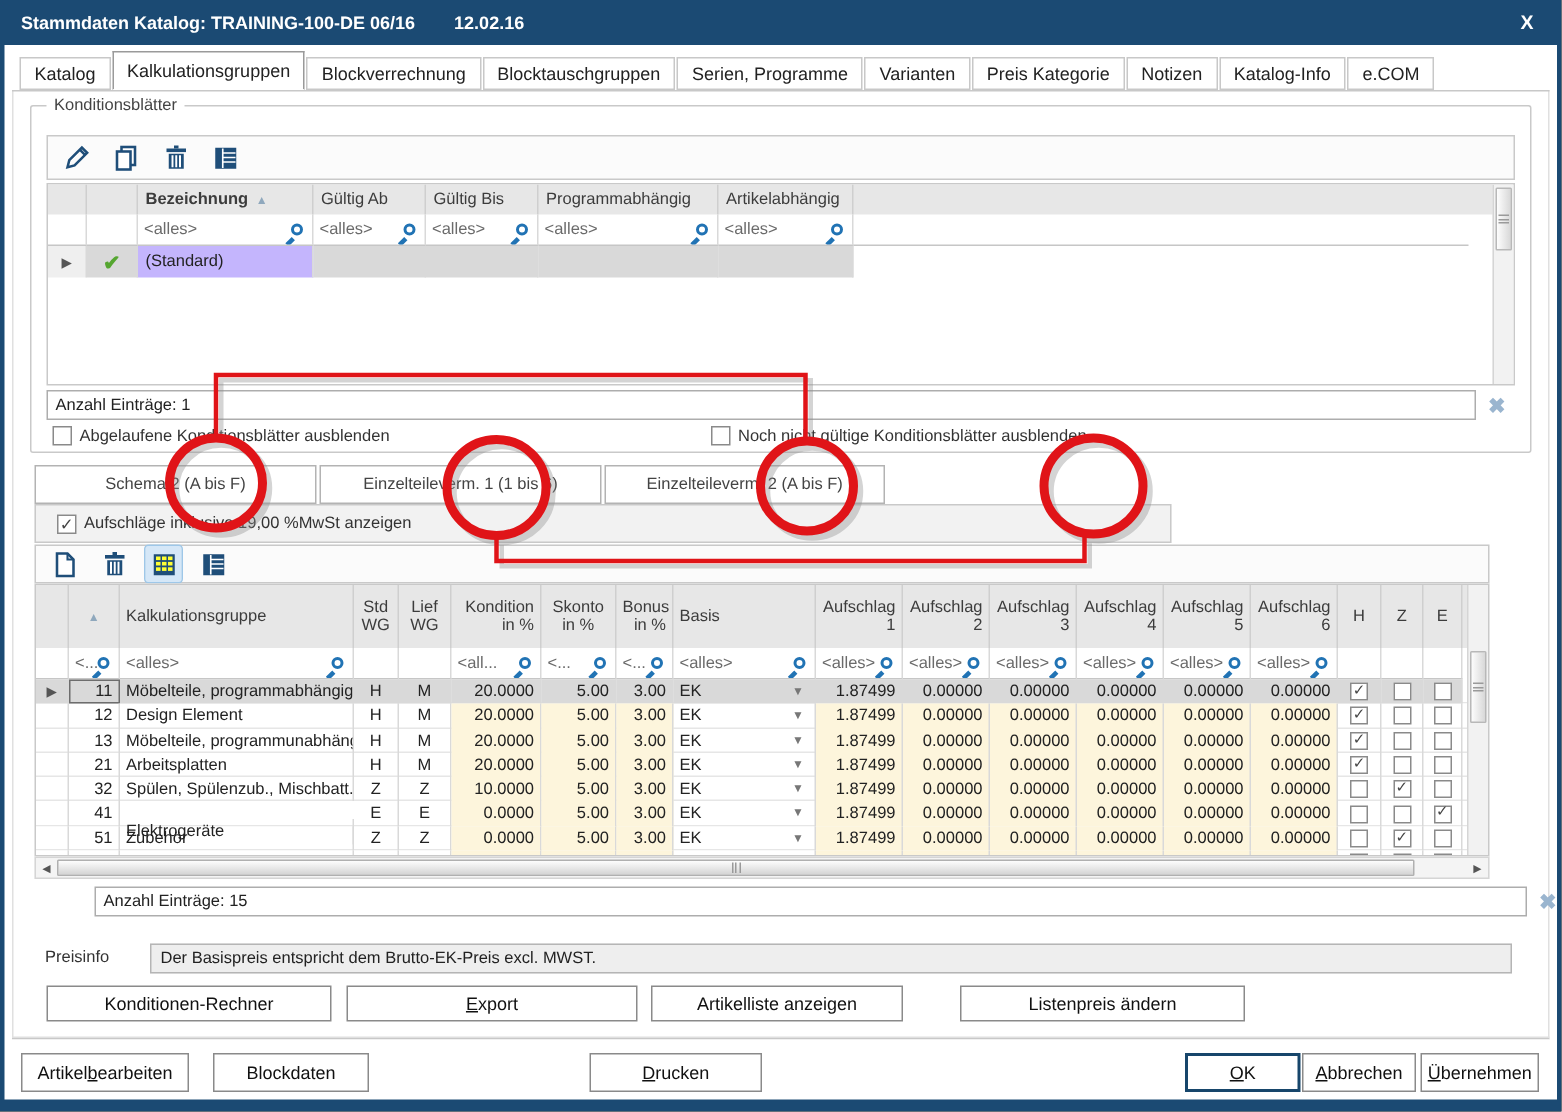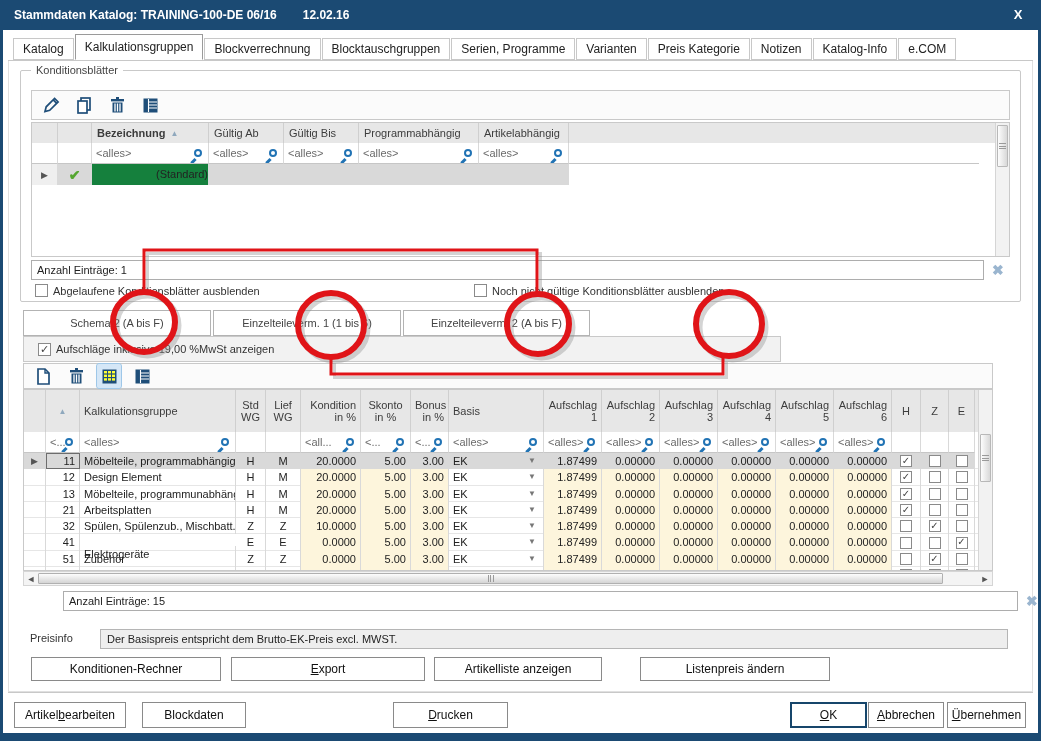--- a/index.html
+++ b/index.html
@@ -197,21 +197,21 @@
             </div>
             <div class="gc" style="width: 410px; height: 21px; border-right: none;"></div>
           </div>
           <div class="gr" style="height: 21px;">
             <div class="gc ctr" style="width: 26px; height: 21px; background: rgb(239, 239, 239); display: flex; align-items: center; justify-content: center;">
               <span class="marker">▶</span>
             </div>
             <div class="gc" style="width: 34px; height: 21px; background: rgb(217, 217, 217); display: flex; align-items: center; justify-content: center;">
               <span class="greencheck">✔</span>
             </div>
-            <div class="gc" style="width: 117px; height: 21px; background: #15803d; line-height: 21px; padding-left: 5px; text-align: right;">(Standard)</div>
+            <div class="gc" style="width: 117px; height: 21px; background: #c4b5fd; line-height: 21px; padding-left: 5px;">(Standard)</div>
             <div class="gc" style="width: 75px; height: 21px; background: rgb(217, 217, 217);"></div>
             <div class="gc" style="width: 75px; height: 21px; background: rgb(217, 217, 217);"></div>
             <div class="gc" style="width: 120px; height: 21px; background: rgb(217, 217, 217);"></div>
             <div class="gc" style="width: 90px; height: 21px; background: rgb(217, 217, 217);"></div>
           </div>
         </div>
       <div class="statusrow" style="left:10px;top:189px;">
         <div class="statusbox" style="width:953px;">Anzahl Einträge: 1</div>
         <span class="bluex">✖</span>
       </div>

